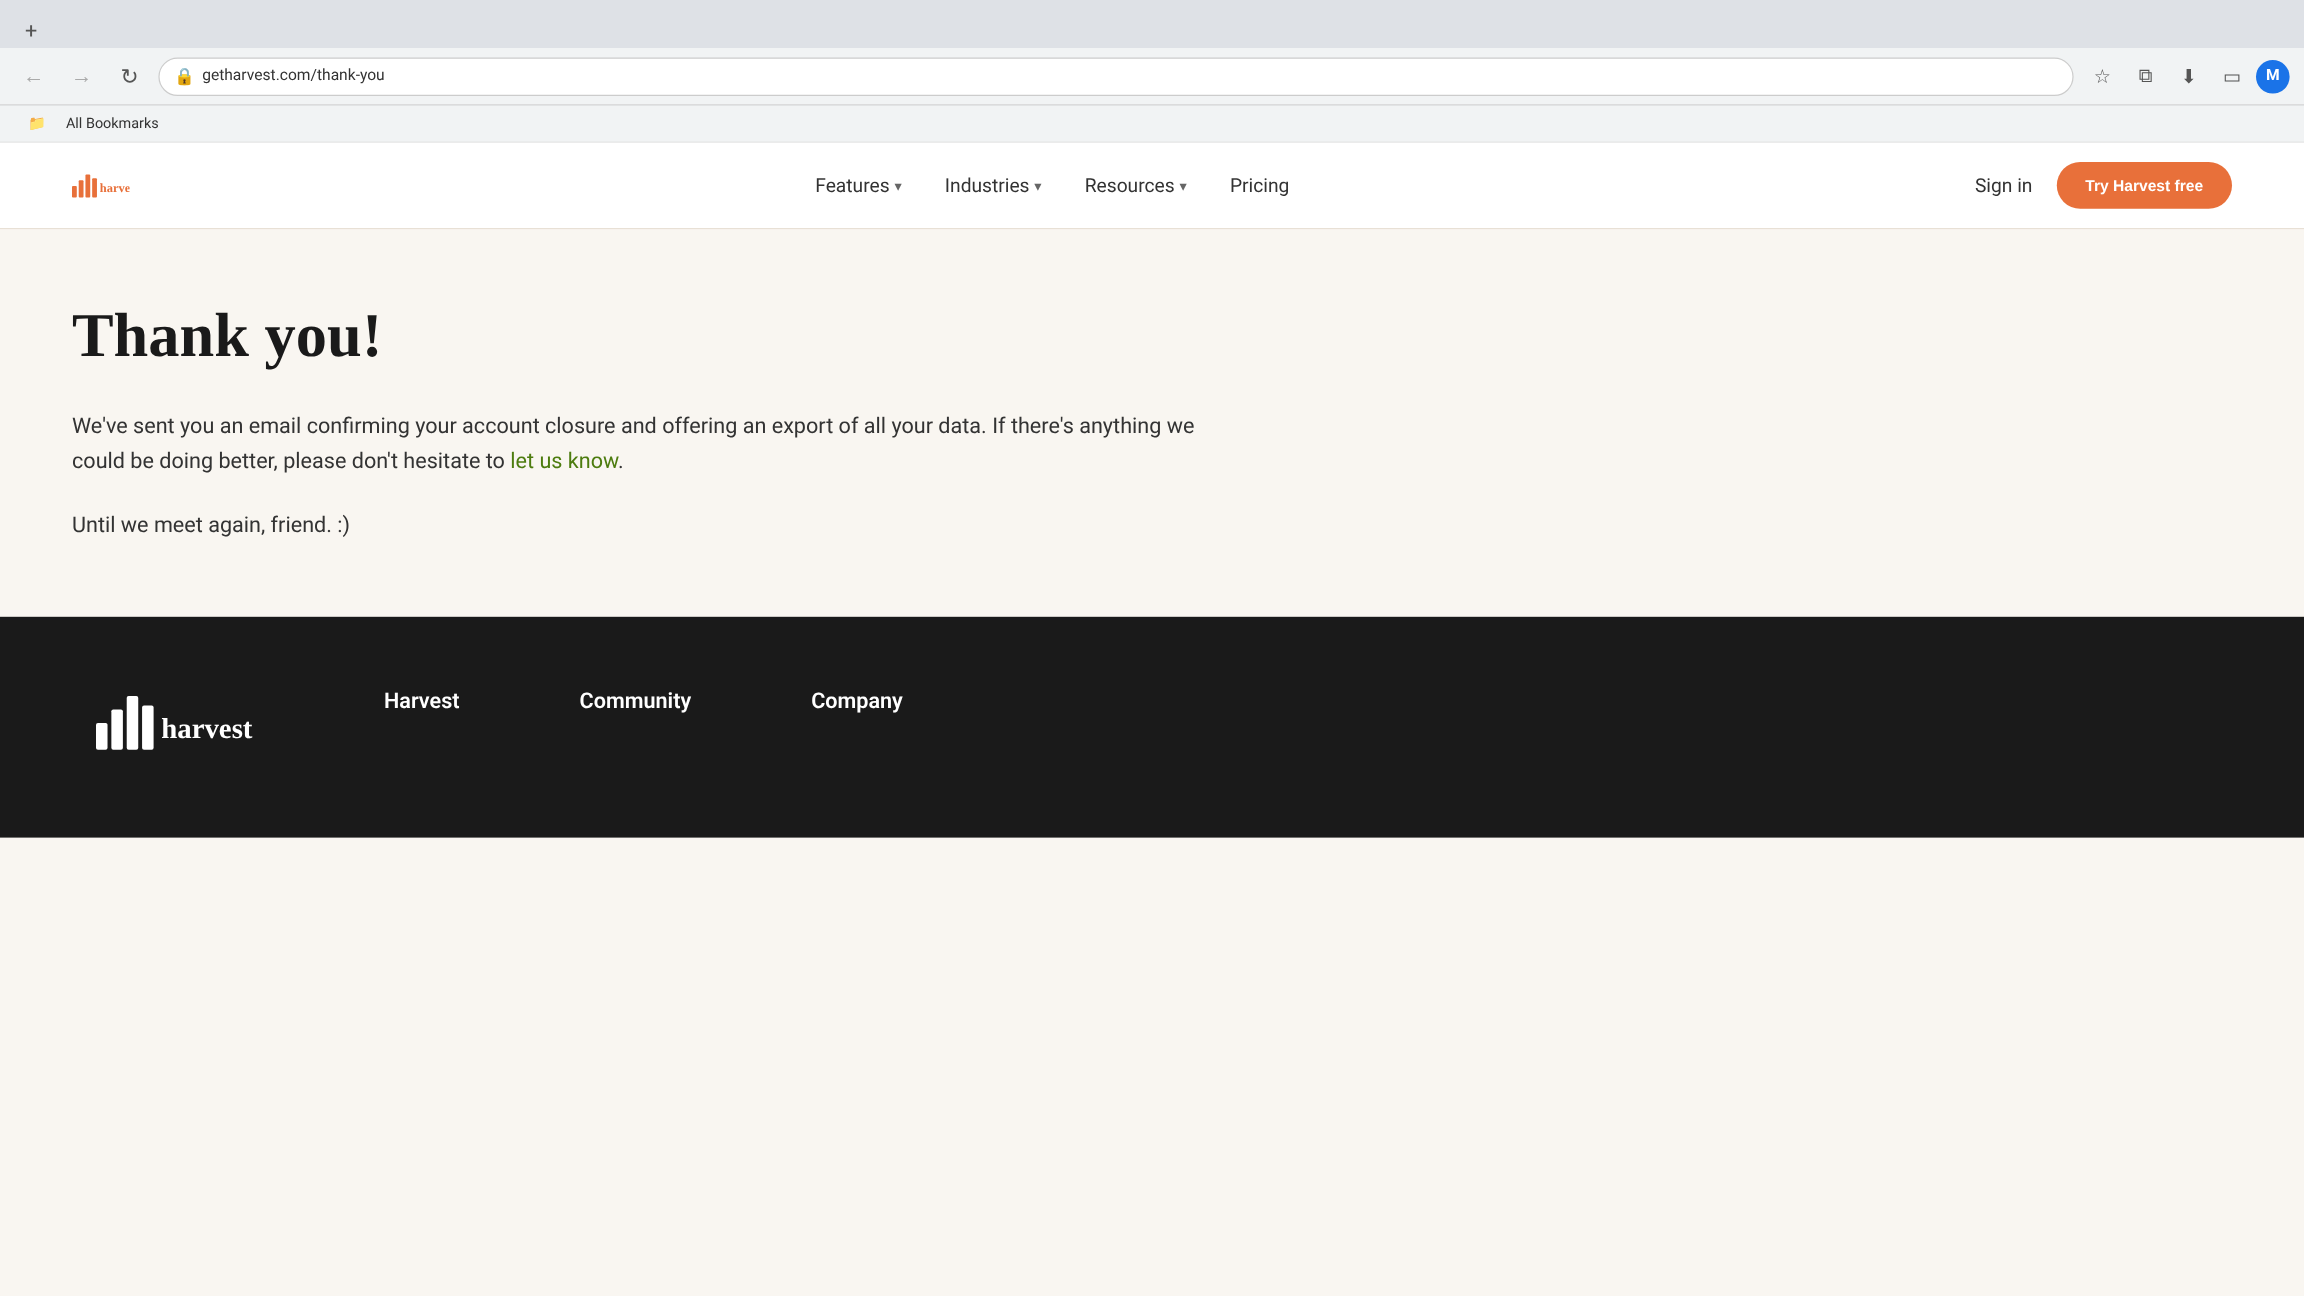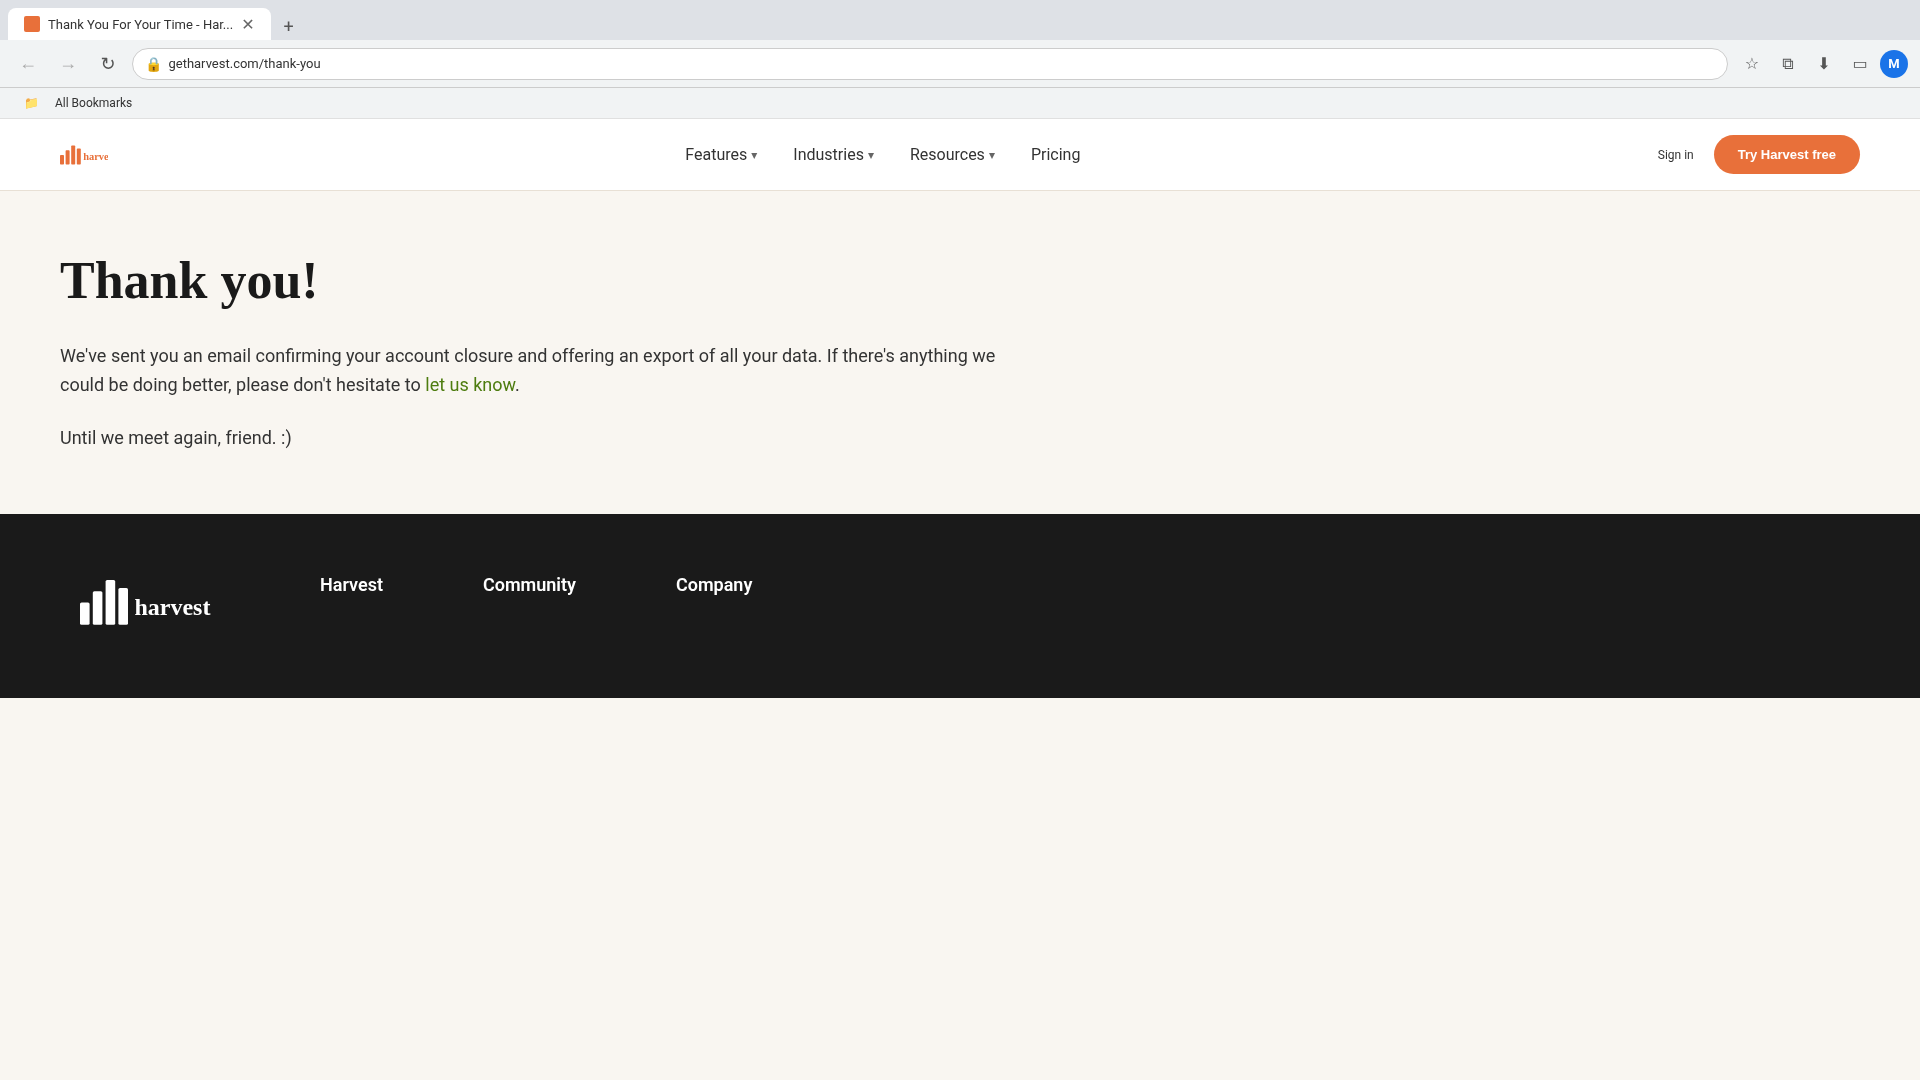--- a/index.html
+++ b/index.html
@@ -27,21 +27,21 @@
     
     .page { background: #f9f6f1; }
 
     
     .nav { background: #fff; border-bottom: 1px solid #e8e0d5; padding: 0 60px; height: 72px; display: flex; align-items: center; justify-content: space-between; }
     .nav-logo { display: flex; align-items: center; gap: 8px; }
     .nav-logo svg { width: 48px; height: 40px; }
     .nav-links { display: flex; align-items: center; gap: 36px; }
     .nav-link { color: #333; font-size: 16px; text-decoration: none; cursor: pointer; display: flex; align-items: center; gap: 4px; }
     .nav-actions { display: flex; align-items: center; gap: 20px; }
-    .sign-in-link { color: #333; font-size: 12px; text-decoration: none; cursor: pointer; }
+    .sign-in-link { color: #333; font-size: 16px; text-decoration: none; cursor: pointer; }
     .try-free-btn { background: #e8703a; color: #fff; border: none; border-radius: 24px; padding: 12px 24px; font-size: 13px; font-weight: 600; cursor: pointer; }
     .chevron { font-size: 12px; color: #666; }
 
     
     .main-content { padding: 60px 60px 38px; max-width: 1100px; }
     .thank-you-heading { font-size: 52px; font-weight: 700; color: #1a1a1a; margin-bottom: 32px; font-family: Georgia, 'Times New Roman', serif; }
     .content-text { font-size: 18px; color: #333; line-height: 1.6; margin-bottom: 24px; }
     .content-link { color: #4d7c0f; text-decoration: none; }
 
     
@@ -50,25 +50,20 @@
     .footer-logo { flex-shrink: 0; }
     .footer-logo svg { width: 160px; height: 60px; }
     .footer-columns { display: flex; gap: 100px; }
     .footer-column h3 { color: #fff; font-size: 18px; font-weight: 600; margin-bottom: 20px; }
   </style>
 </head>
 <body>
 
 <div class="browser-chrome">
   <div class="browser-tabs">
-    <div class="browser-tab">
-      <div class="tab-favicon"></div>
-      <span class="tab-title">Thank You For Your Time - Har...</span>
-      <span class="tab-close">✕</span>
-    </div>
     <div class="browser-tab-new">+</div>
   </div>
   <div class="browser-toolbar">
     <button class="browser-nav-btn disabled">←</button>
     <button class="browser-nav-btn disabled">→</button>
     <button class="browser-nav-btn">↻</button>
     <div class="browser-address-bar">
       <span class="browser-address-icon">🔒</span>
       <span>getharvest.com/thank-you</span>
     </div>

